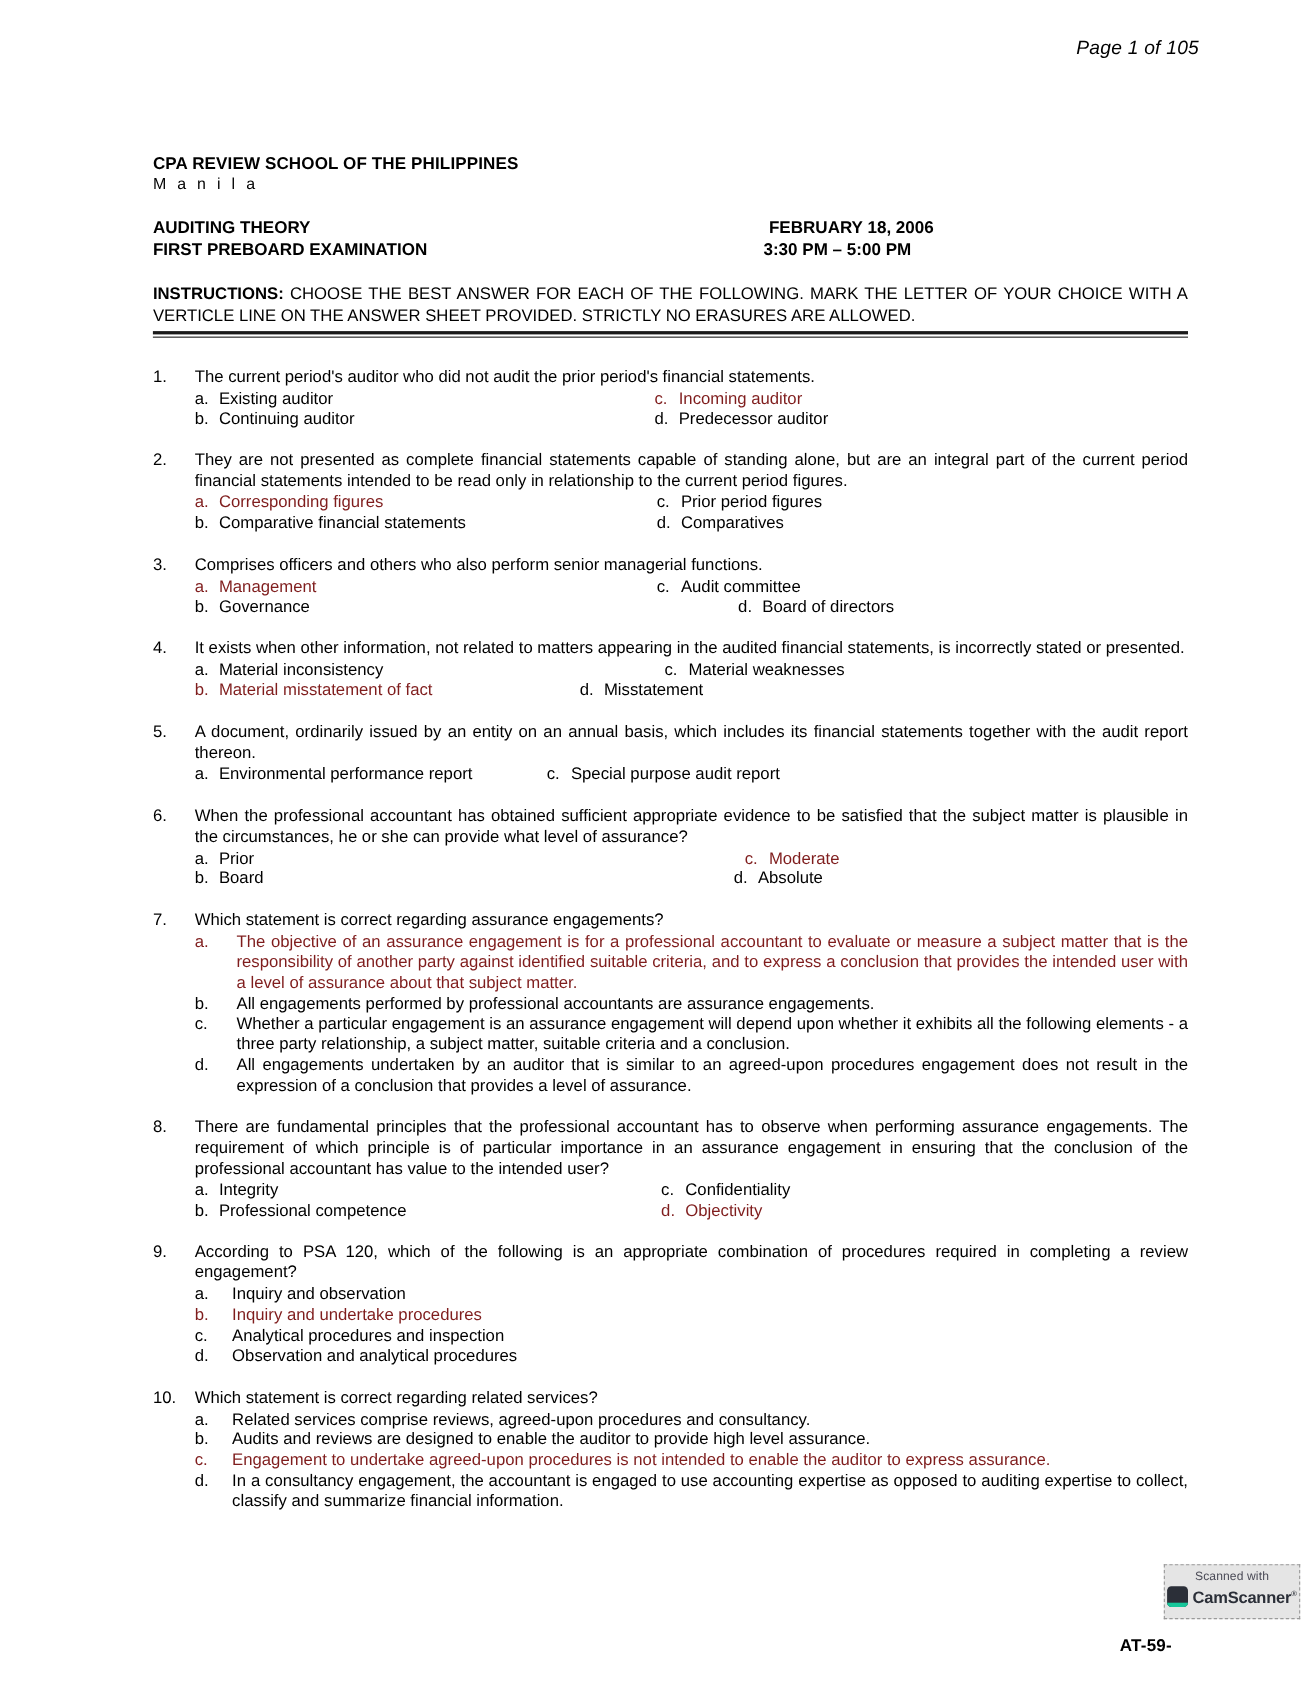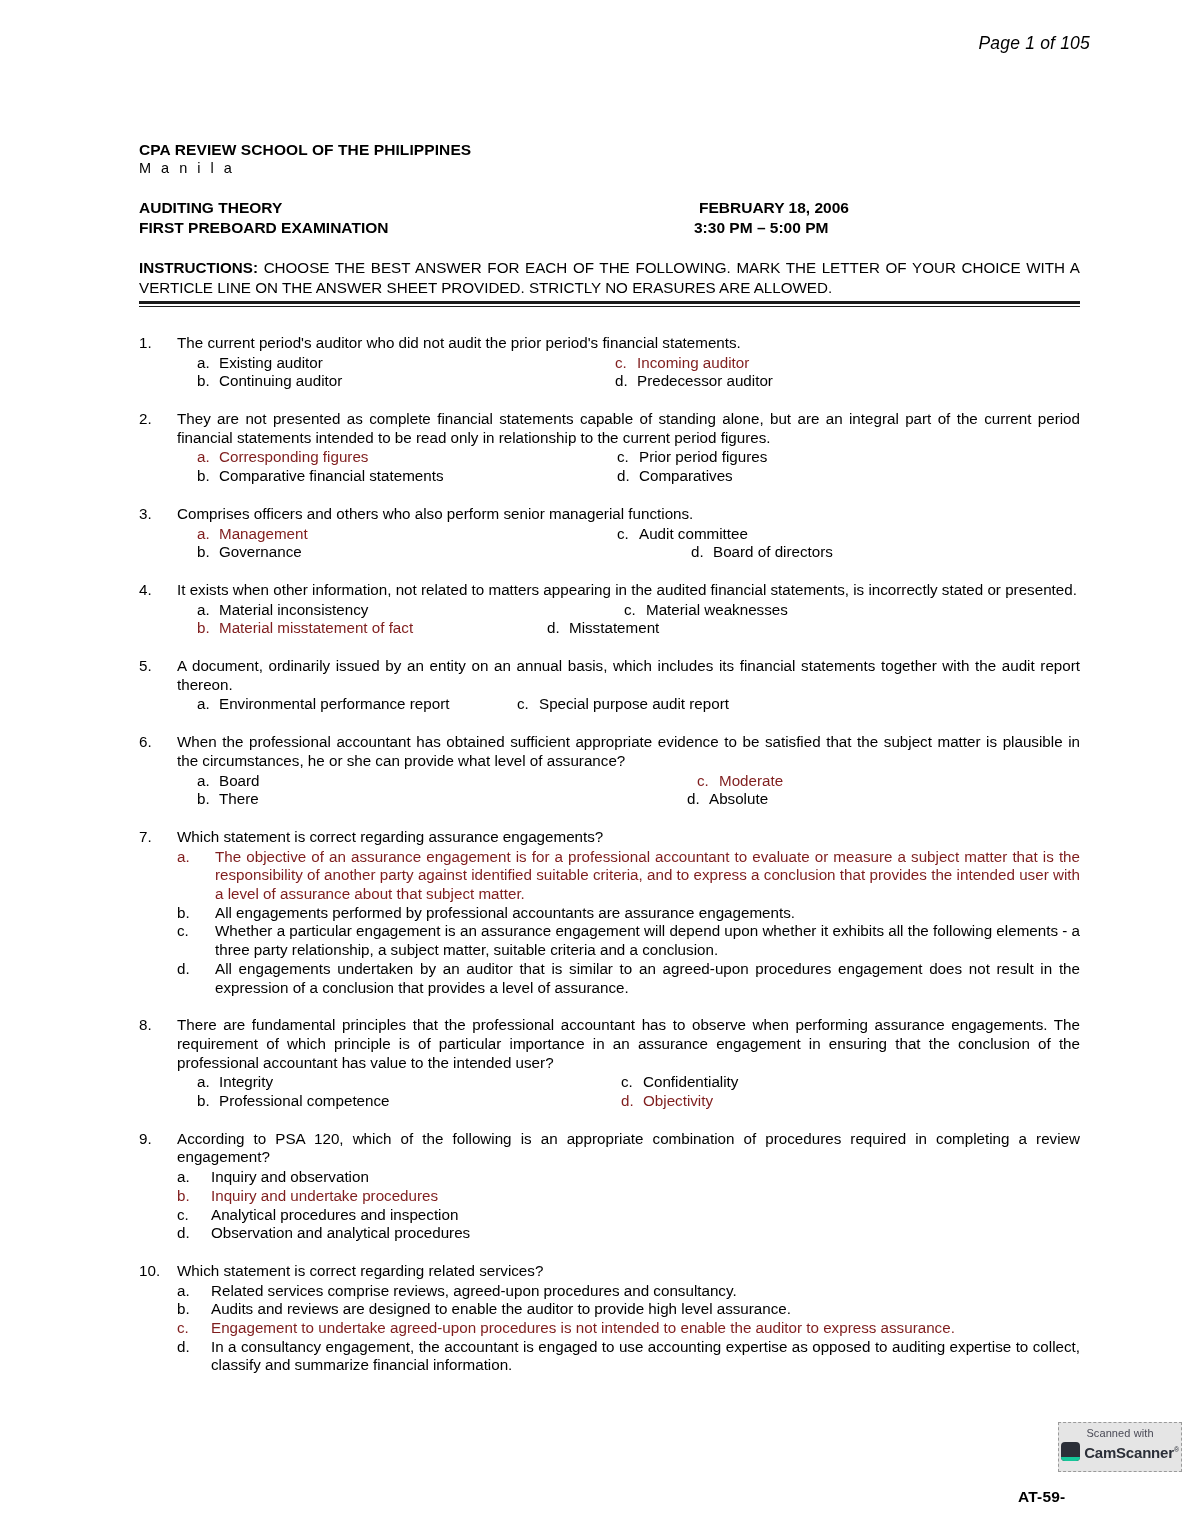--- a/index.html
+++ b/index.html
@@ -119,21 +119,20 @@
   .q-stem.nojustify { text-align: left; }
 
   
   .opts {
     position: relative;
     margin-top: 1px;
   }
   .opt-row {
     position: relative;
     height: 18.7px;
-    margin-left: 20px;
   }
   .opt {
     position: absolute;
     top: 0;
     font-size: 15.2px;
     line-height: 18.7px;
     white-space: nowrap;
   }
   .opt .ltr {
     display: inline-block;
@@ -338,25 +337,25 @@
             <div class="opt" style="left:320px;"><span class="ltr">c.</span><span>Special purpose audit report</span></div>
           </div>
         </div>
       </div>
 
       <div class="q">
         <div class="q-num">6.</div>
         <div class="q-stem">When the professional accountant has obtained sufficient appropriate evidence to be satisfied that the subject matter is plausible in the circumstances, he or she can provide what level of assurance?</div>
         <div class="opts">
           <div class="opt-row">
-            <div class="opt" style="left:0px;"><span class="ltr">a.</span><span>Board</span></div>
+            <div class="opt" style="left:0px;"><span class="ltr">a.</span><span>Prior</span></div>
             <div class="opt red" style="left:500px;"><span class="ltr">c.</span><span>Moderate</span></div>
           </div>
           <div class="opt-row">
-            <div class="opt" style="left:0px;"><span class="ltr">b.</span><span>There</span></div>
+            <div class="opt" style="left:0px;"><span class="ltr">b.</span><span>Board</span></div>
             <div class="opt" style="left:490px;"><span class="ltr">d.</span><span>Absolute</span></div>
           </div>
         </div>
       </div>
 
       <div class="q">
         <div class="q-num">7.</div>
         <div class="q-stem nojustify">Which statement is correct regarding assurance engagements?</div>
         <div class="opts-stack">
           <div class="opt-block red"><span class="ltr">a.</span><span>The objective of an assurance engagement is for a professional accountant to evaluate or measure a subject matter that is the responsibility of another party against identified suitable criteria, and to express a conclusion that provides the intended user with a level of assurance about that subject matter.</span></div>

